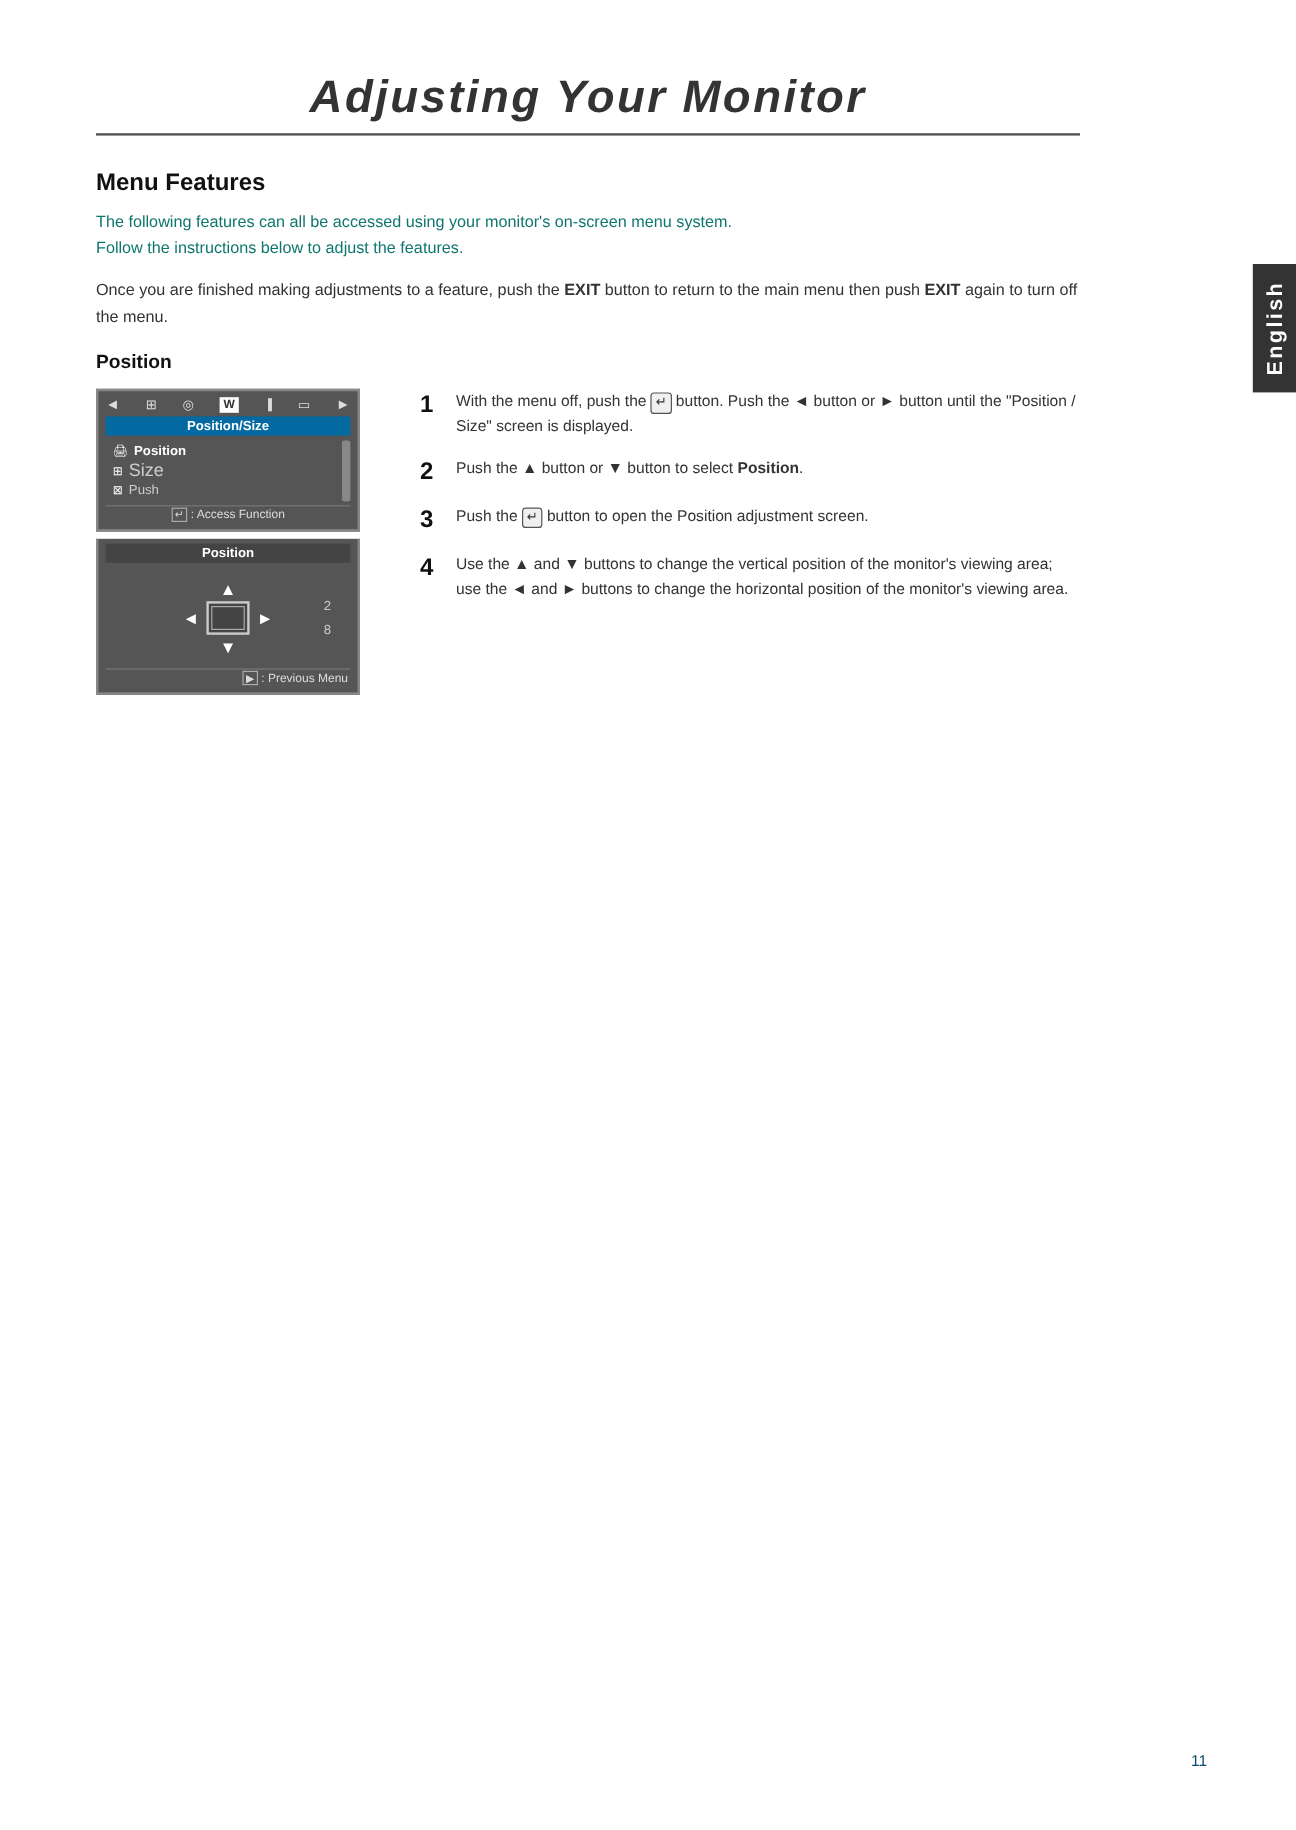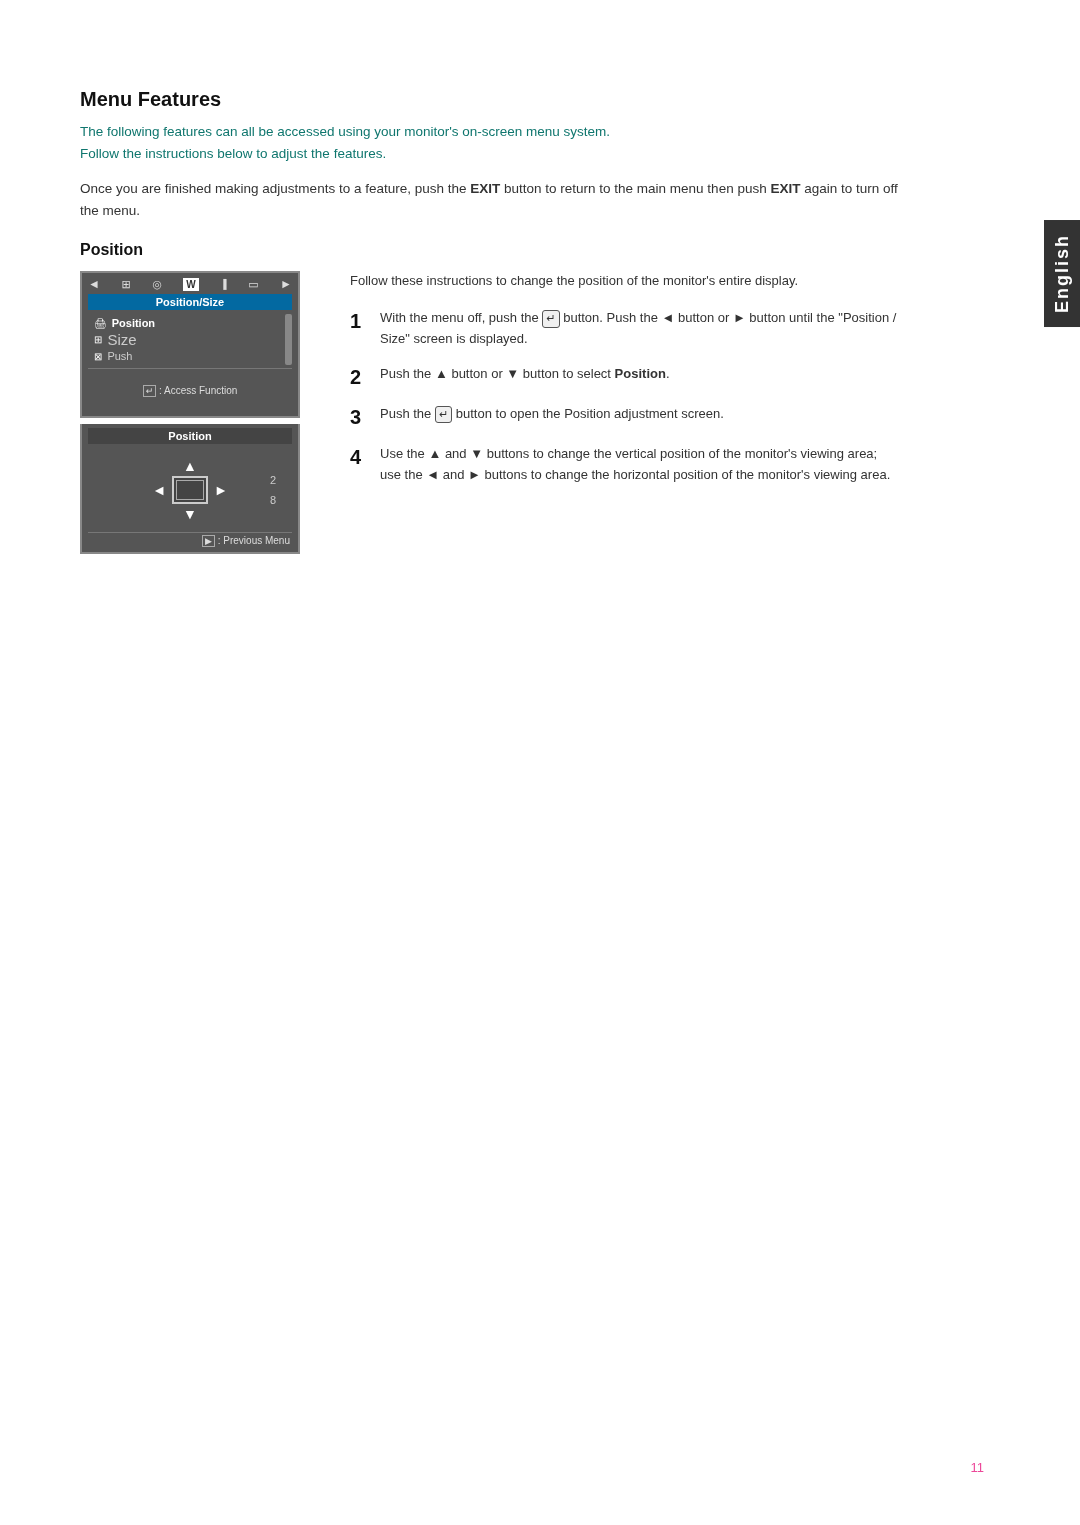--- a/index.html
+++ b/index.html
@@ -141,21 +141,21 @@
       gap: 5px;
       font-size: 11px;
       color: #fff;
       padding: 1px 0;
     }
 
     .osd-access-bar {
       text-align: center;
       color: #ddd;
       font-size: 10px;
-      padding: 16px 0;
+      padding: 2px 0;
       border-top: 1px solid #777;
       margin-top: 3px;
     }
 
     
     .osd-bottom {
       background: #555;
       border: 2px solid #888;
       border-top: none;
       padding: 4px 6px;
@@ -258,32 +258,33 @@
       font-size: 11px;
       line-height: 1.4;
       background: #f0f0f0;
       color: #333;
     }
 
     
     .page-number {
       position: absolute;
       bottom: 50px;
-      right: 96px;
+      right: 74px;
       font-size: 13px;
-      color: #ec4899;
+      color: #0c4a6e;
     }
   </style>
 </head>
 <body>
 
 <div class="english-tab">English</div>
 
 <div class="page-content">
 
+  <div class="page-title">Adjusting Your Monitor</div>
 
   <div>
     <div class="section-heading">Menu Features</div>
 
     <p class="intro-text">
       <span>The following features can all be accessed using your monitor's on-screen menu system.</span><br>
       <span>Follow the instructions below to adjust the features.</span>
     </p>
 
     <p class="exit-text">
@@ -355,21 +356,20 @@
           <div class="osd-prev-menu">
             <span style="border:1px solid #aaa;padding:0 2px;font-size:9px;color:#ddd;">▶</span>
             <span style="font-size:9px;color:#ddd;"> </span>
             <span style="font-size:10px;color:#ddd;">: Previous Menu</span>
           </div>
         </div>
       </div>
 
       <div class="instructions-column">
 
-        <p class="step-text" style="margin-bottom:16px;">Follow these instructions to change the position of the monitor's entire display.</p>
 
         <div class="step-row">
           <span class="step-number">1</span>
           <span class="step-text">
             With the menu off, push the <span class="btn-symbol">↵</span> button.
             Push the ◄ button or ► button until the "Position / Size" screen is displayed.
           </span>
         </div>
 
         <div class="step-row">

